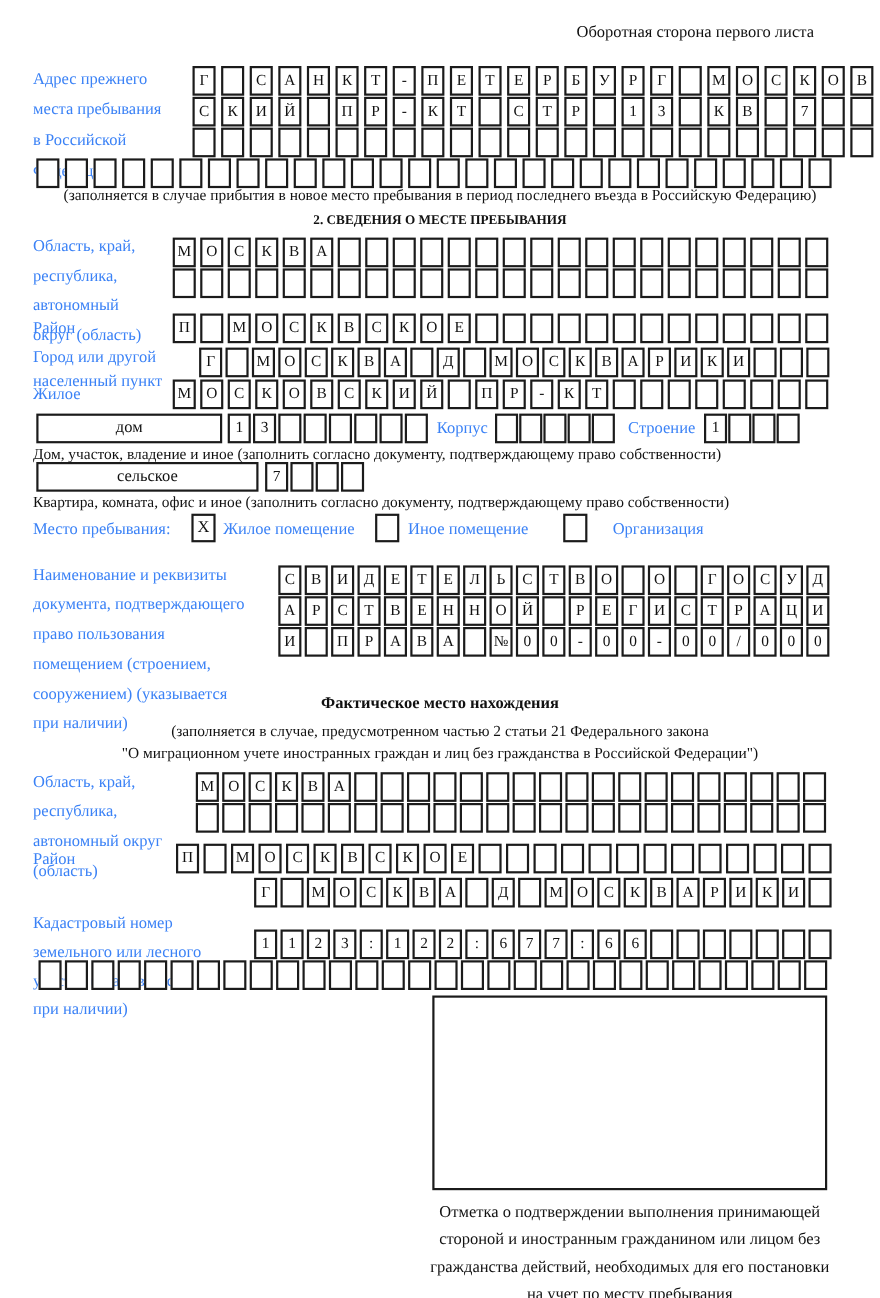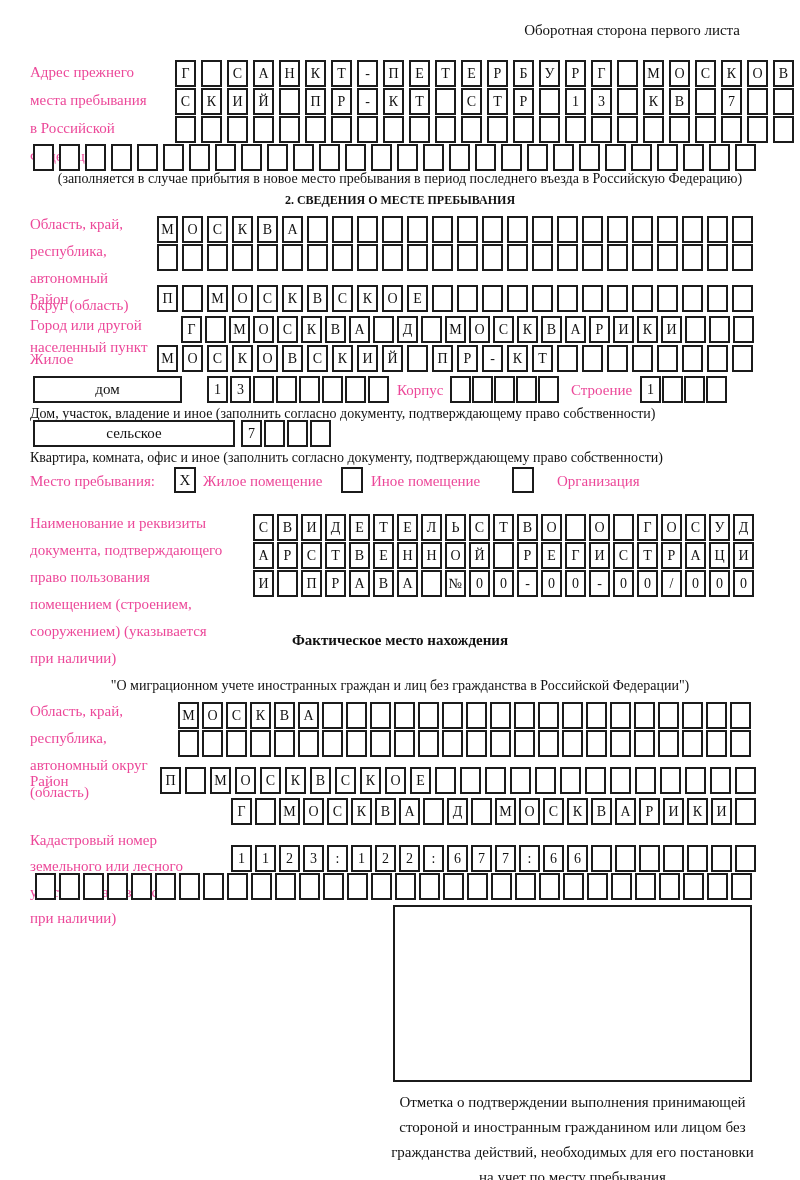--- a/index.html
+++ b/index.html
@@ -8,21 +8,21 @@
   .abs{position:absolute;}
   .row{position:absolute;white-space:nowrap;}
   .cb{display:inline-block;box-sizing:border-box;width:21px;height:27px;
       border:2px solid #1b1b1b;font:14px/23px "Liberation Serif","DejaVu Serif",serif;
       text-align:center;vertical-align:top;background:#fff;color:#111;}
   .p26 .cb{margin-right:5px;}
   .p25 .cb{margin-right:4px;}
   .p24 .cb{margin-right:3px;}
   .p23 .cb{margin-right:2px;}
   .p22 .cb{margin-right:1px;}
-  .lbl{position:absolute;font-size:15px;line-height:28px;color:#ec4899;}
+  .lbl{position:absolute;font-size:15px;line-height:28px;color:#3b82f6;}
   .lh27{line-height:27px;} .lh26{line-height:26px;} .lh22{line-height:22px;}
   .cap{position:absolute;font-size:14px;color:#111;}
   .center{left:0;width:800px;text-align:center;}
   .bold{font-weight:bold;}
   .longbox{position:absolute;box-sizing:border-box;height:27px;border:2px solid #1b1b1b;
            text-align:center;font:15px/23px "Liberation Serif","DejaVu Serif",serif;background:#fff;}
   .chk{position:absolute;box-sizing:border-box;width:22px;height:26px;border:2px solid #1b1b1b;
        text-align:center;font:15px/22px "Liberation Serif","DejaVu Serif",serif;background:#fff;}
   .stampbox{position:absolute;box-sizing:border-box;border:2px solid #1b1b1b;background:#fff;}
 </style>
@@ -61,21 +61,21 @@
 
   <div class="lbl lh22" style="left:30px;top:314px;">
       <div>Город или другой</div>
       <div>населенный пункт</div>
     </div>
   <div class="row p24" style="left:181px;top:316px;"><span class="cb">Г</span><span class="cb"></span><span class="cb">М</span><span class="cb">О</span><span class="cb">С</span><span class="cb">К</span><span class="cb">В</span><span class="cb">А</span><span class="cb"></span><span class="cb">Д</span><span class="cb"></span><span class="cb">М</span><span class="cb">О</span><span class="cb">С</span><span class="cb">К</span><span class="cb">В</span><span class="cb">А</span><span class="cb">Р</span><span class="cb">И</span><span class="cb">К</span><span class="cb">И</span><span class="cb"></span><span class="cb"></span><span class="cb"></span></div>
 
   <div class="lbl" style="left:30px;top:345px;">Жилое</div>
   <div class="row p25" style="left:157px;top:345px;"><span class="cb">М</span><span class="cb">О</span><span class="cb">С</span><span class="cb">К</span><span class="cb">О</span><span class="cb">В</span><span class="cb">С</span><span class="cb">К</span><span class="cb">И</span><span class="cb">Й</span><span class="cb"></span><span class="cb">П</span><span class="cb">Р</span><span class="cb">-</span><span class="cb">К</span><span class="cb">Т</span><span class="cb"></span><span class="cb"></span><span class="cb"></span><span class="cb"></span><span class="cb"></span><span class="cb"></span><span class="cb"></span><span class="cb"></span></div>
 
-  <div class="longbox" style="left:33px;top:376px;width:149px;">дом</div>
+  <div class="longbox" style="left:33px;top:376px;width:169px;">дом</div>
   <div class="row p23" style="left:207px;top:376px;"><span class="cb">1</span><span class="cb">3</span><span class="cb"></span><span class="cb"></span><span class="cb"></span><span class="cb"></span><span class="cb"></span><span class="cb"></span></div>
   <div class="lbl" style="left:397px;top:376px;">Корпус</div>
   <div class="row p22" style="left:450px;top:376px;"><span class="cb"></span><span class="cb"></span><span class="cb"></span><span class="cb"></span><span class="cb"></span></div>
   <div class="lbl" style="left:571px;top:376px;">Строение</div>
   <div class="row p22" style="left:640px;top:376px;"><span class="cb">1</span><span class="cb"></span><span class="cb"></span><span class="cb"></span></div>
   <div class="cap" style="left:30px;top:406px;">Дом, участок, владение и иное (заполнить согласно документу, подтверждающему право собственности)</div>
 
   <div class="longbox" style="left:33px;top:420px;width:202px;">сельское</div>
   <div class="row p23" style="left:241px;top:420px;"><span class="cb">7</span><span class="cb"></span><span class="cb"></span><span class="cb"></span></div>
   <div class="cap" style="left:30px;top:450px;">Квартира, комната, офис и иное (заполнить согласно документу, подтверждающему право собственности)</div>
@@ -94,20 +94,21 @@
       <div>право пользования</div>
       <div>помещением (строением,</div>
       <div>сооружением) (указывается</div>
       <div>при наличии)</div>
     </div>
   <div class="row p24" style="left:253px;top:514px;"><span class="cb">С</span><span class="cb">В</span><span class="cb">И</span><span class="cb">Д</span><span class="cb">Е</span><span class="cb">Т</span><span class="cb">Е</span><span class="cb">Л</span><span class="cb">Ь</span><span class="cb">С</span><span class="cb">Т</span><span class="cb">В</span><span class="cb">О</span><span class="cb"></span><span class="cb">О</span><span class="cb"></span><span class="cb">Г</span><span class="cb">О</span><span class="cb">С</span><span class="cb">У</span><span class="cb">Д</span></div>
   <div class="row p24" style="left:253px;top:542px;"><span class="cb">А</span><span class="cb">Р</span><span class="cb">С</span><span class="cb">Т</span><span class="cb">В</span><span class="cb">Е</span><span class="cb">Н</span><span class="cb">Н</span><span class="cb">О</span><span class="cb">Й</span><span class="cb"></span><span class="cb">Р</span><span class="cb">Е</span><span class="cb">Г</span><span class="cb">И</span><span class="cb">С</span><span class="cb">Т</span><span class="cb">Р</span><span class="cb">А</span><span class="cb">Ц</span><span class="cb">И</span></div>
   <div class="row p24" style="left:253px;top:570px;"><span class="cb">И</span><span class="cb"></span><span class="cb">П</span><span class="cb">Р</span><span class="cb">А</span><span class="cb">В</span><span class="cb">А</span><span class="cb"></span><span class="cb">№</span><span class="cb">0</span><span class="cb">0</span><span class="cb">-</span><span class="cb">0</span><span class="cb">0</span><span class="cb">-</span><span class="cb">0</span><span class="cb">0</span><span class="cb">/</span><span class="cb">0</span><span class="cb">0</span><span class="cb">0</span></div>
 
   <div class="cap center bold" style="top:632px;font-size:15px;">Фактическое место нахождения</div>
+  <div class="cap center" style="top:658px;">(заполняется в случае, предусмотренном частью 2 статьи 21 Федерального закона</div>
   <div class="cap center" style="top:678px;">"О миграционном учете иностранных граждан и лиц без гражданства в Российской Федерации")</div>
 
   <div class="lbl lh27" style="left:30px;top:698px;">
       <div>Область, край,</div>
       <div>республика,</div>
       <div>автономный округ</div>
       <div>(область)</div>
     </div>
   <div class="row p24" style="left:178px;top:702px;"><span class="cb">М</span><span class="cb">О</span><span class="cb">С</span><span class="cb">К</span><span class="cb">В</span><span class="cb">А</span><span class="cb"></span><span class="cb"></span><span class="cb"></span><span class="cb"></span><span class="cb"></span><span class="cb"></span><span class="cb"></span><span class="cb"></span><span class="cb"></span><span class="cb"></span><span class="cb"></span><span class="cb"></span><span class="cb"></span><span class="cb"></span><span class="cb"></span><span class="cb"></span><span class="cb"></span><span class="cb"></span></div>
   <div class="row p24" style="left:178px;top:730px;"><span class="cb"></span><span class="cb"></span><span class="cb"></span><span class="cb"></span><span class="cb"></span><span class="cb"></span><span class="cb"></span><span class="cb"></span><span class="cb"></span><span class="cb"></span><span class="cb"></span><span class="cb"></span><span class="cb"></span><span class="cb"></span><span class="cb"></span><span class="cb"></span><span class="cb"></span><span class="cb"></span><span class="cb"></span><span class="cb"></span><span class="cb"></span><span class="cb"></span><span class="cb"></span><span class="cb"></span></div>

